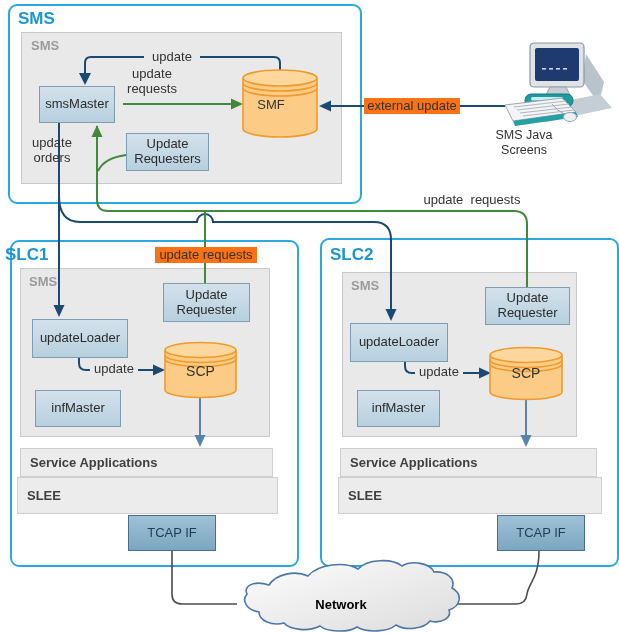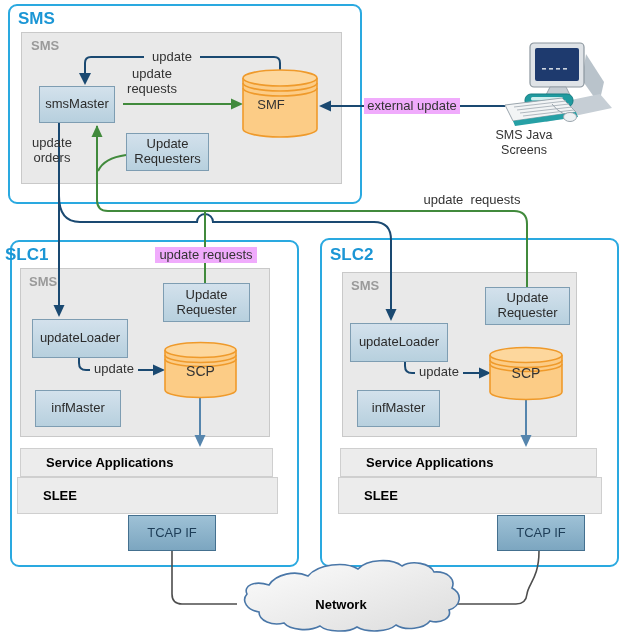--- a/index.html
+++ b/index.html
@@ -6,33 +6,33 @@
   body{width:619px;height:633px;position:relative;overflow:hidden;
        font-family:"Liberation Sans",sans-serif;color:#333;}
   
   .groupbox{position:absolute;background:#fff;border:2px solid #2aa9e0;border-radius:9px;z-index:1;}
   .grouptitle{position:absolute;font-size:17px;font-weight:bold;color:#1b96d5;z-index:7;}
   
   .graybox{position:absolute;background:#e9e9e9;border:1px solid #c9c9c9;z-index:2;}
   .graylabel{position:absolute;font-size:13px;font-weight:bold;color:#9a9a9a;z-index:7;}
   
   .bar{position:absolute;background:#ececec;border:1px solid #cfcfcf;z-index:2;
-       display:flex;align-items:center;padding-left:25px;box-sizing:border-box;
-       font-size:13px;font-weight:bold;color:#000000;}
+       display:flex;align-items:center;padding-left:9px;box-sizing:border-box;
+       font-size:13px;font-weight:bold;color:#404040;}
   
   .comp{position:absolute;z-index:10;display:flex;align-items:center;justify-content:center;
         text-align:center;font-size:13px;color:#2b2b2b;box-sizing:border-box;
         background:linear-gradient(180deg,#d3e1ec 0%,#b7d0de 100%);
         border:1px solid #7e9db2;white-space:pre-line;line-height:1.15;}
   .tcap{background:linear-gradient(180deg,#9ec1d6 0%,#7ca6c0 100%);
         border:1px solid #44708f;color:#1d3d57;}
   
   .lbl{position:absolute;z-index:6;font-size:13px;color:#333;text-align:center;
        white-space:pre-line;line-height:1.18;}
-  .bgwhite{background:#f0abfc;}
+  .bgwhite{background:#f97316;}
   .bggray{background:#e9e9e9;}
   .cyl-label{position:absolute;z-index:12;text-align:center;color:#333;}
   svg.wires{position:absolute;left:0;top:0;z-index:5;}
 </style>
 </head>
 <body>
 
 <div class="groupbox" style="left:8px;top:4px;width:350px;height:196px;"></div>
 <div class="grouptitle" style="left:18px;top:9px;">SMS</div>
 

